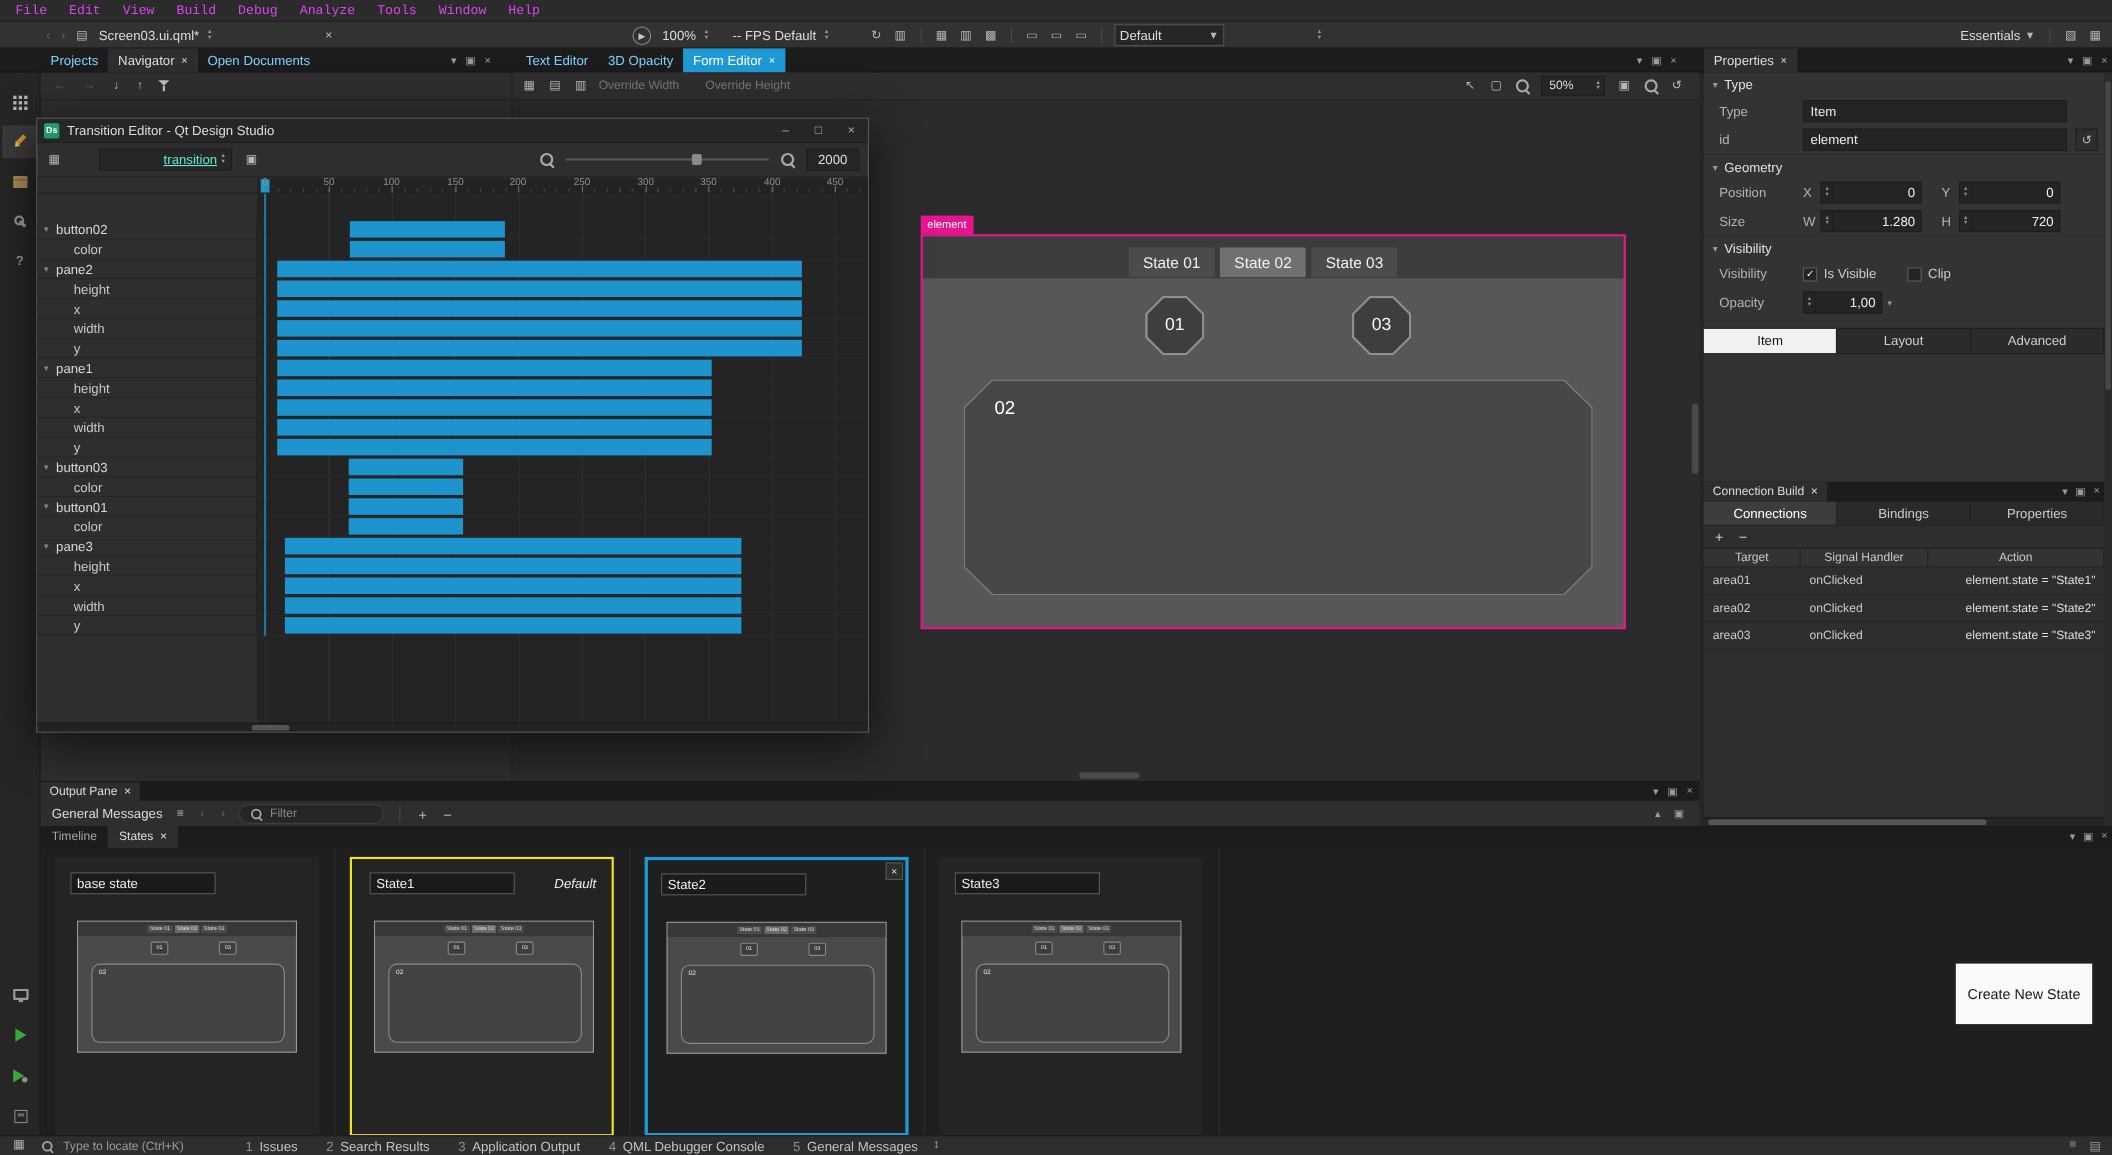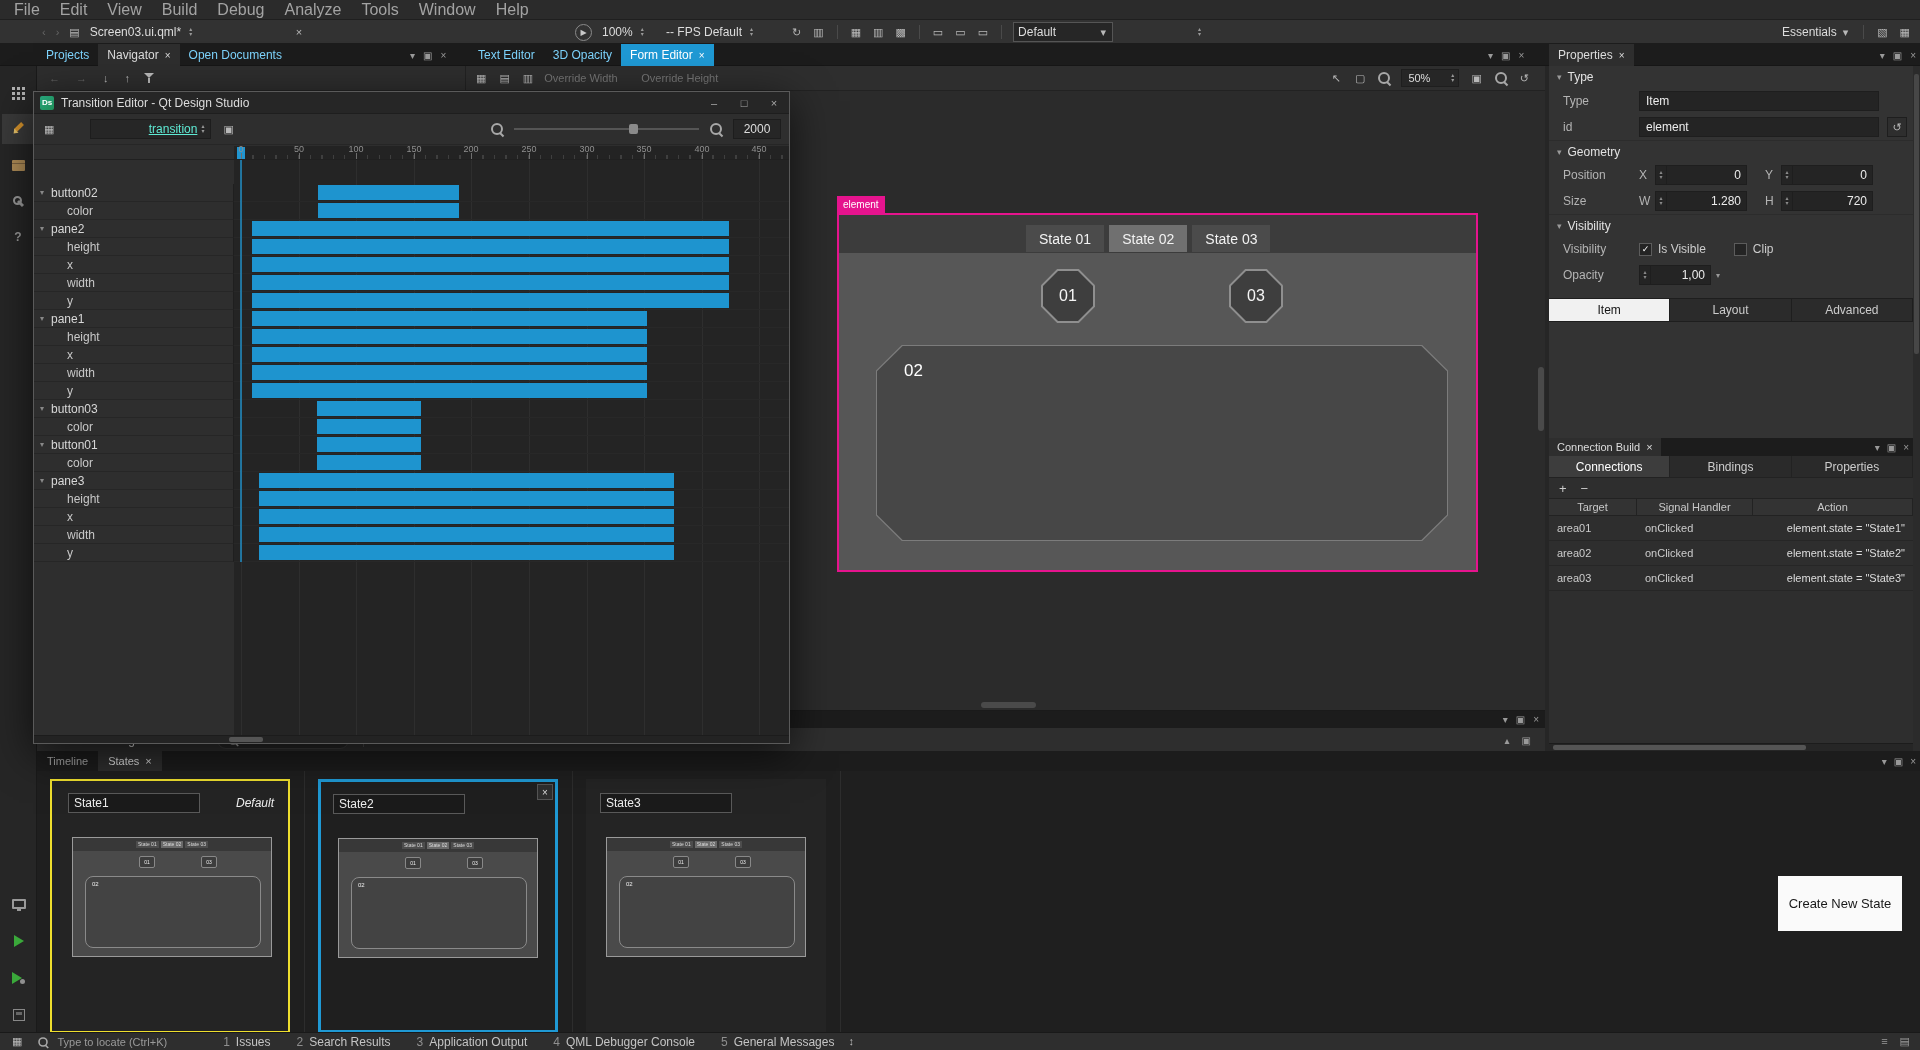--- a/index.html
+++ b/index.html
@@ -6,21 +6,21 @@
   html,body{width:1920px;height:1050px;overflow:hidden;background:#1a1a1a;
     font-family:"Liberation Sans",sans-serif;color:#ccc;}
   #app{position:relative;width:1920px;height:1050px;background:#262626;font-size:12px;}
   .abs{position:absolute;}
   i{font-style:normal;}
 
   
   .menubar{left:0;top:0;width:1920px;height:20px;background:#2b2b2b;border-bottom:1px solid #1f1f1f;
     display:flex;align-items:center;padding-left:4px;}
   .menu-items{display:flex;}
-  .mi{padding:0 10px;font-size:16px;color:#a3a3a3;line-height:20px;}
+  .mi{padding:0 10px;font-size:12px;color:#d946ef;line-height:20px;font-family:Liberation Mono, monospace;}
 
   
   .toolbar{left:0;top:20px;width:1920px;height:24px;background:#323232;border-bottom:1px solid #1c1c1c;}
   .tb-left{position:absolute;left:40px;top:0;height:24px;display:flex;align-items:center;gap:6px;}
   .tb-center{position:absolute;left:575px;top:0;height:24px;display:flex;align-items:center;gap:8px;}
   .tb-right{position:absolute;right:8px;top:0;height:24px;display:flex;align-items:center;gap:8px;}
   .tbi{font-size:11px;color:#b8b8b8;padding:0 2px;display:inline-flex;align-items:center;line-height:1;}
   .dim{color:#666;}
   .vsep{width:1px;height:14px;background:#4a4a4a;margin:0 3px;}
   .combo{height:20px;display:flex;align-items:center;color:#ddd;font-size:12px;gap:4px;padding:0 2px;}
@@ -207,21 +207,21 @@
   
   .statusbar{left:0;top:1032px;width:1920px;height:18px;background:#2e2e2e;border-top:1px solid #191919;
     display:flex;align-items:center;padding:0 10px;gap:12px;}
   .sb-loc{display:flex;align-items:center;gap:7px;color:#9a9a9a;font-size:11px;}
   .sb-items{display:flex;gap:26px;margin-left:44px;}
   .sb-item{font-size:12px;color:#c4c4c4;display:flex;gap:6px;white-space:nowrap;}
   .sb-item b{color:#8f8f8f;font-weight:normal;}
   .sb-right{margin-left:auto;display:flex;gap:12px;color:#9a9a9a;font-size:11px;}
 
   
-  .twindow{left:33px;top:91px;width:757px;height:653px;background:#2e2e2e;border:1px solid #5a5a5a;
+  .twindow{left:33px;top:107px;width:757px;height:559px;background:#2e2e2e;border:1px solid #5a5a5a;
     box-shadow:0 10px 40px rgba(0,0,0,.65);z-index:40;}
   .tw-title{height:22px;background:#262626;display:flex;align-items:center;padding-left:6px;gap:7px;border-bottom:1px solid #1e1e1e;}
   .tw-logo{width:14px;height:14px;background:linear-gradient(135deg,#27a47c,#1f8f58);color:#fff;font-size:8px;
     font-weight:bold;display:flex;align-items:center;justify-content:center;border-radius:2px;}
   .tw-title-text{font-size:12px;color:#ddd;}
   .tw-btns{margin-left:auto;display:flex;}
   .tw-btn{width:30px;height:22px;display:flex;align-items:center;justify-content:center;color:#aaa;font-size:11px;}
   .tw-toolbar{height:31px;display:flex;align-items:center;padding:0 8px;gap:10px;border-bottom:1px solid #262626;}
   .tw-combo{width:121px;height:20px;background:#262626;border:1px solid #1d1d1d;display:flex;align-items:center;padding:0 2px;margin-left:24px;}
   .tw-combo .ctext{flex:1;text-align:right;font-size:12px;color:#5eead4;text-decoration:underline;}
@@ -664,20 +664,39 @@
       </span>
       <span class="sp-icons">
         <span>▾</span>
         <span>▣</span>
         <span>×</span>
       </span>
     </div>
     <div class="sp-content">
       <div class="cells">
 
+          <div class="cell">
+            <div class="state-card">
+
+              <div class="name-row">
+                <div class="name-field">base state</div>
+
+              </div>
+              <div class="thumb">
+                <div class="th-strip">
+                  <span class="th-chip">State 01</span>
+                  <span class="th-chip mid">State 02</span>
+                  <span class="th-chip">State 03</span>
+                </div>
+                <span class="th-oct" style="left:66px;top:18px">01</span>
+                <span class="th-oct" style="left:128px;top:18px">03</span>
+                <div class="th-pane"><span>02</span></div>
+              </div>
+            </div>
+          </div>
 
           <div class="cell">
             <div class="state-card yellow">
 
               <div class="name-row">
                 <div class="name-field">State1</div>
                 <span class="badge">Default</span>
               </div>
               <div class="thumb">
                 <div class="th-strip">

